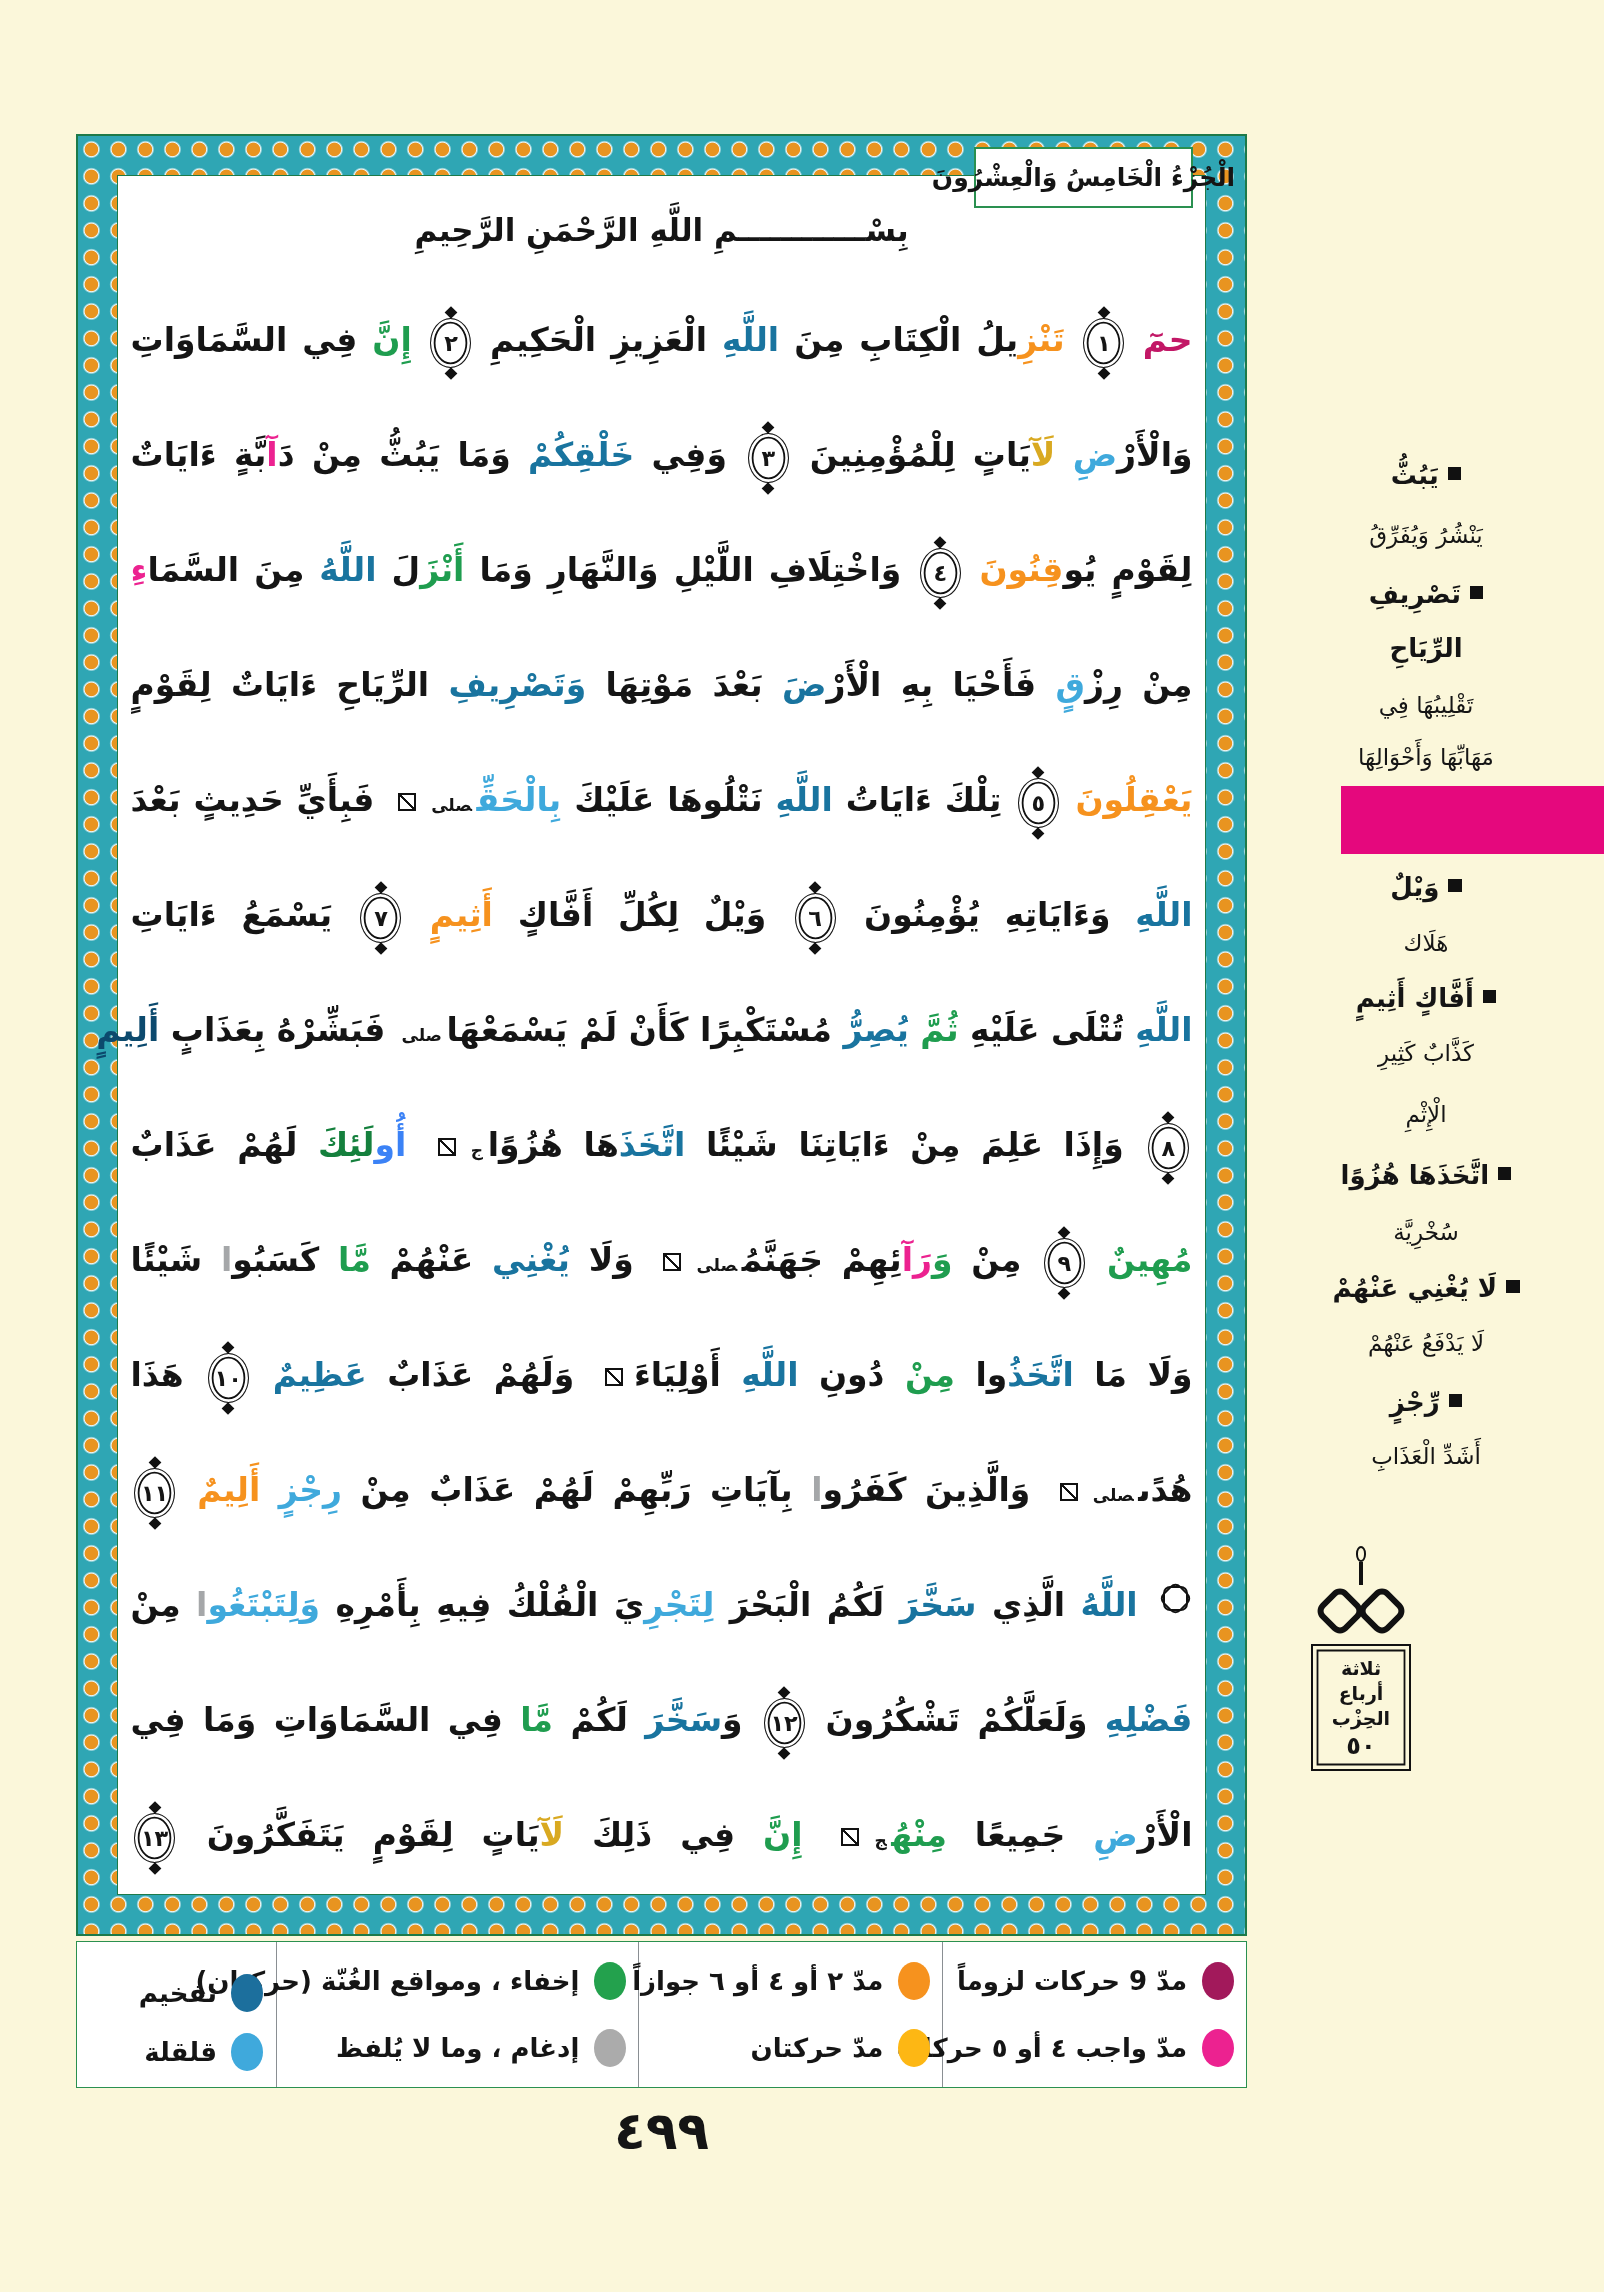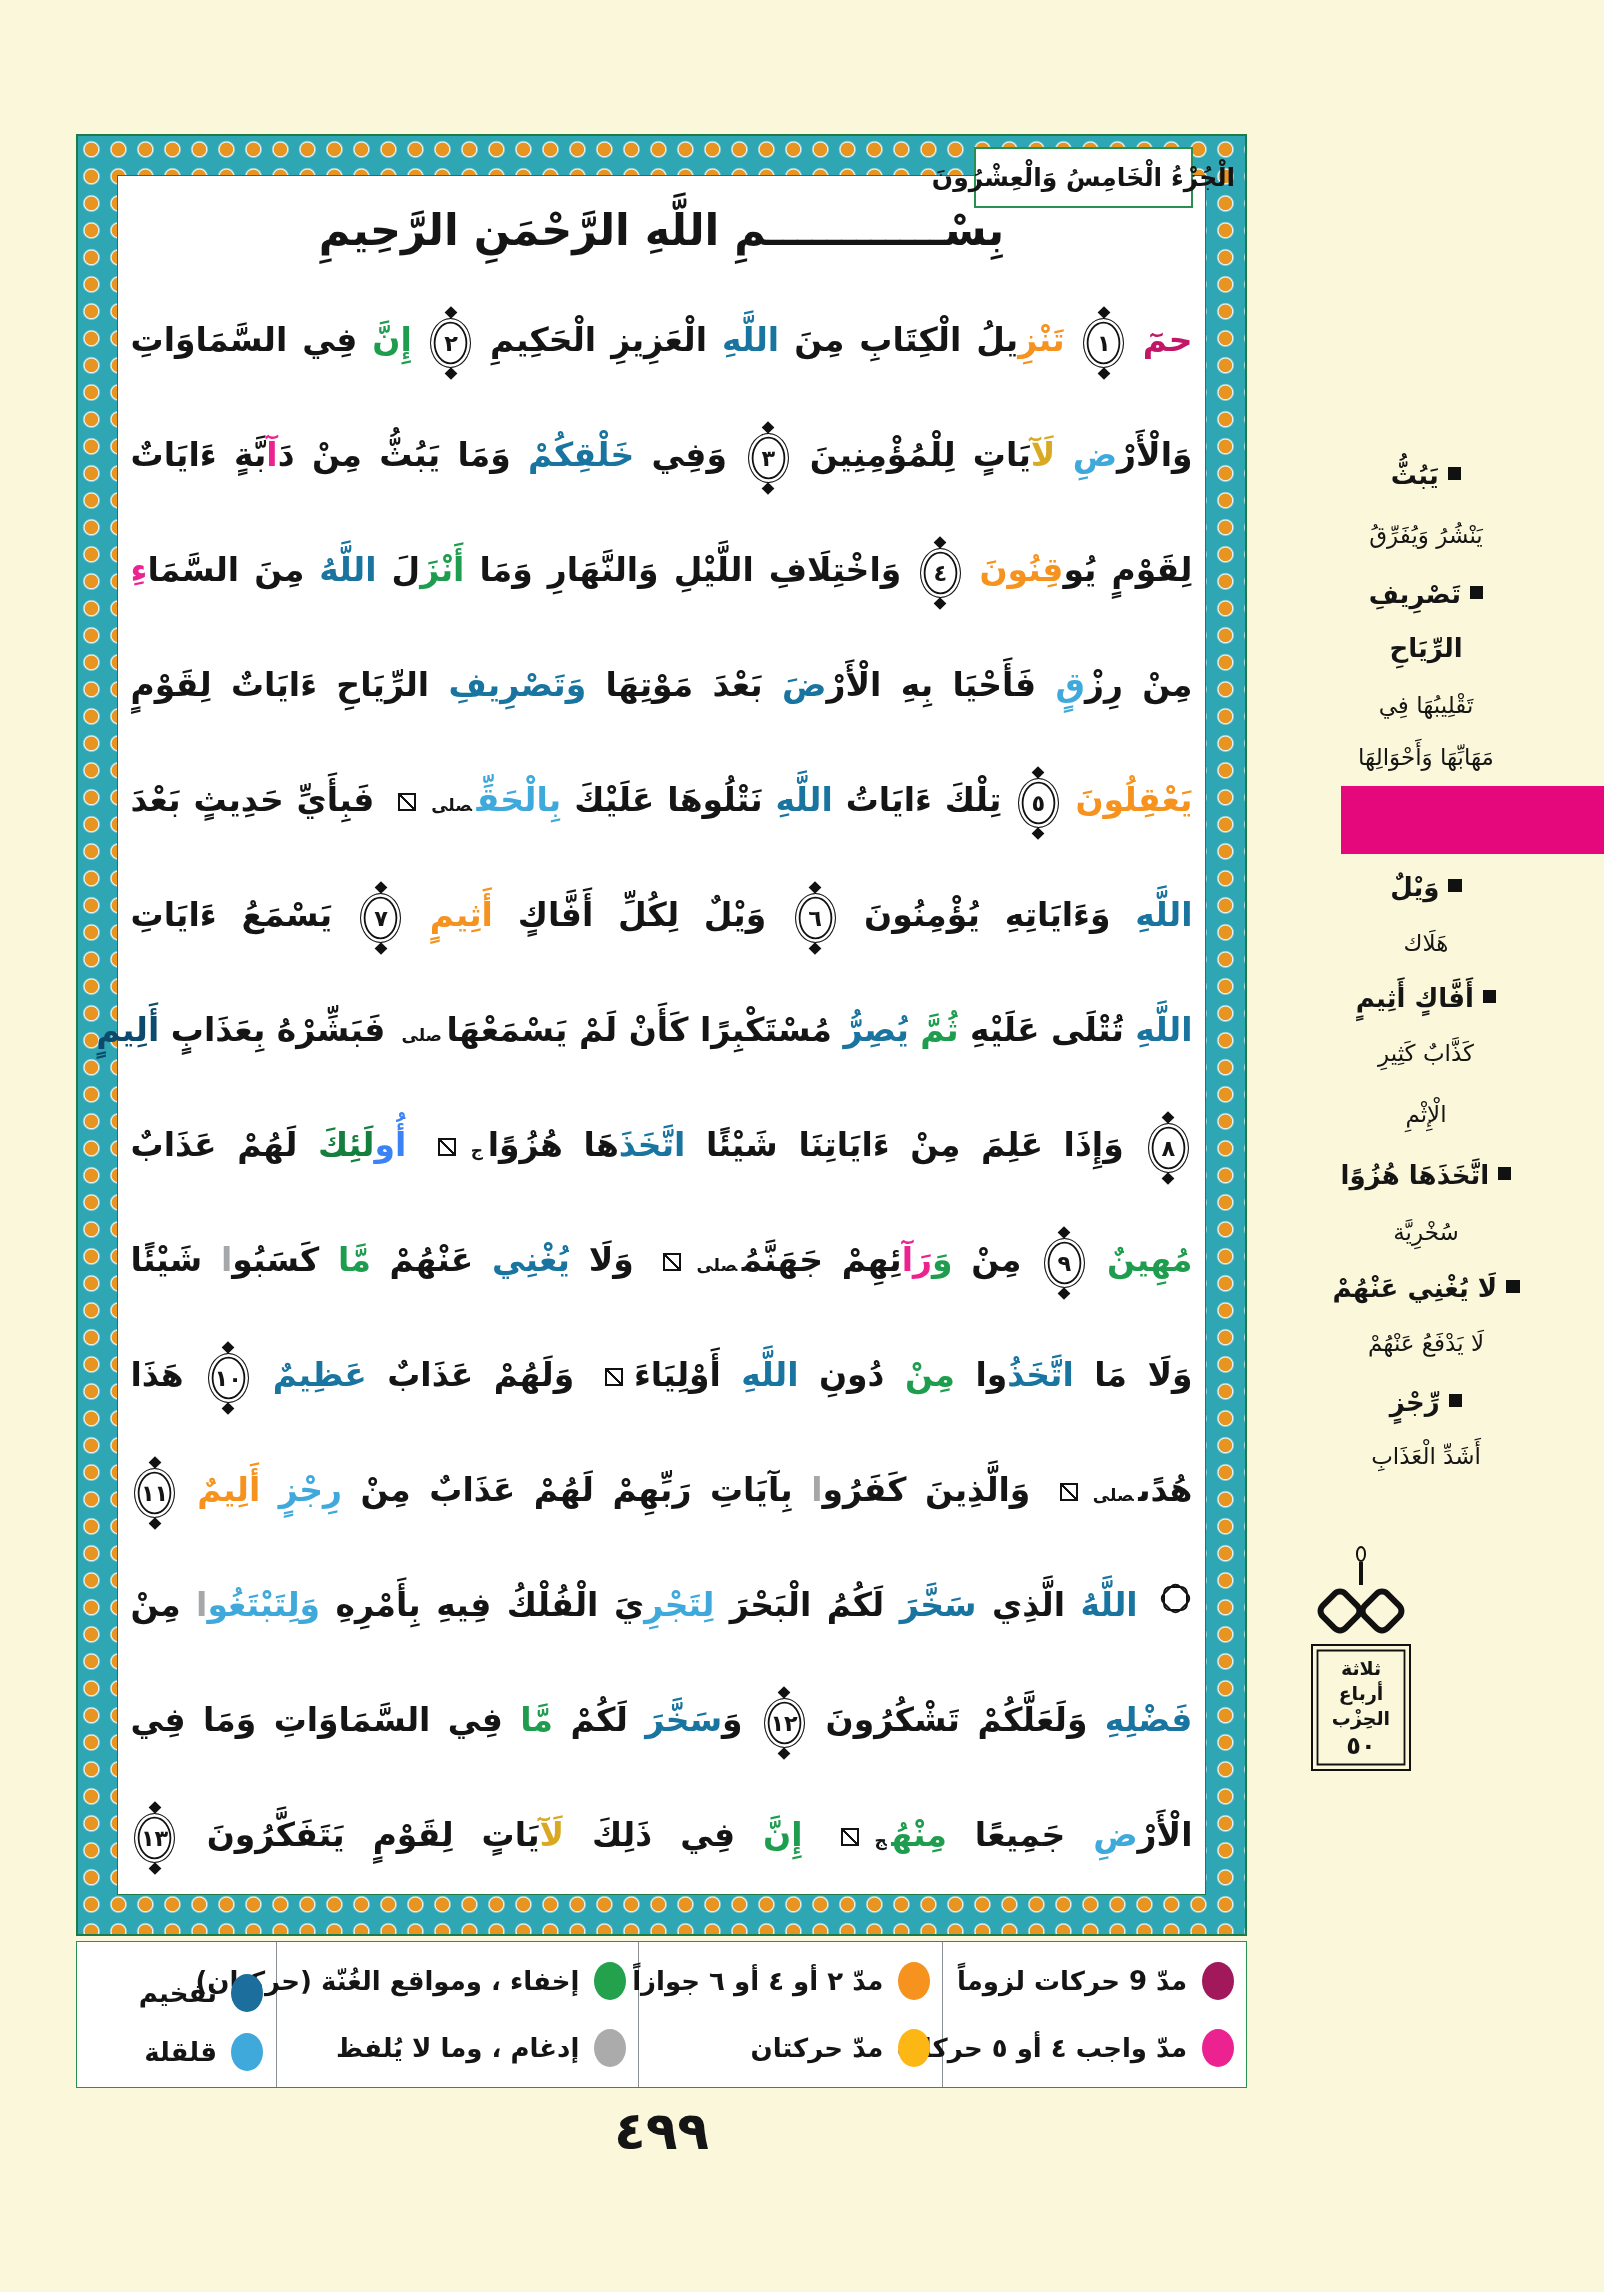--- a/index.html
+++ b/index.html
@@ -32,21 +32,21 @@
     background:#fff;border:2.7px solid #2a9050;
     display:flex;align-items:center;justify-content:center;
     font-size:29.6px;font-weight:700;z-index:5;white-space:nowrap;padding:0 12.5px;
   }
   .surah-box{left:170px;width:251px;}
   .juz-box{left:974px;width:219px;font-size:25px;}
 
   
   .bismillah{
     height:104px;line-height:104px;text-align:center;
-    font-size:43px;font-weight:600;letter-spacing:0.9px;
+    font-size:31px;font-weight:600;letter-spacing:0.9px;
   }
   .qline{
     height:115px;line-height:115px;
     font-size:33px;font-weight:600;
     text-align:justify;text-align-last:justify;-moz-text-align-last:justify;
     overflow:visible;white-space:nowrap;
   }
   .qline span{vertical-align:baseline;}
 
   .ayah-medallion{

